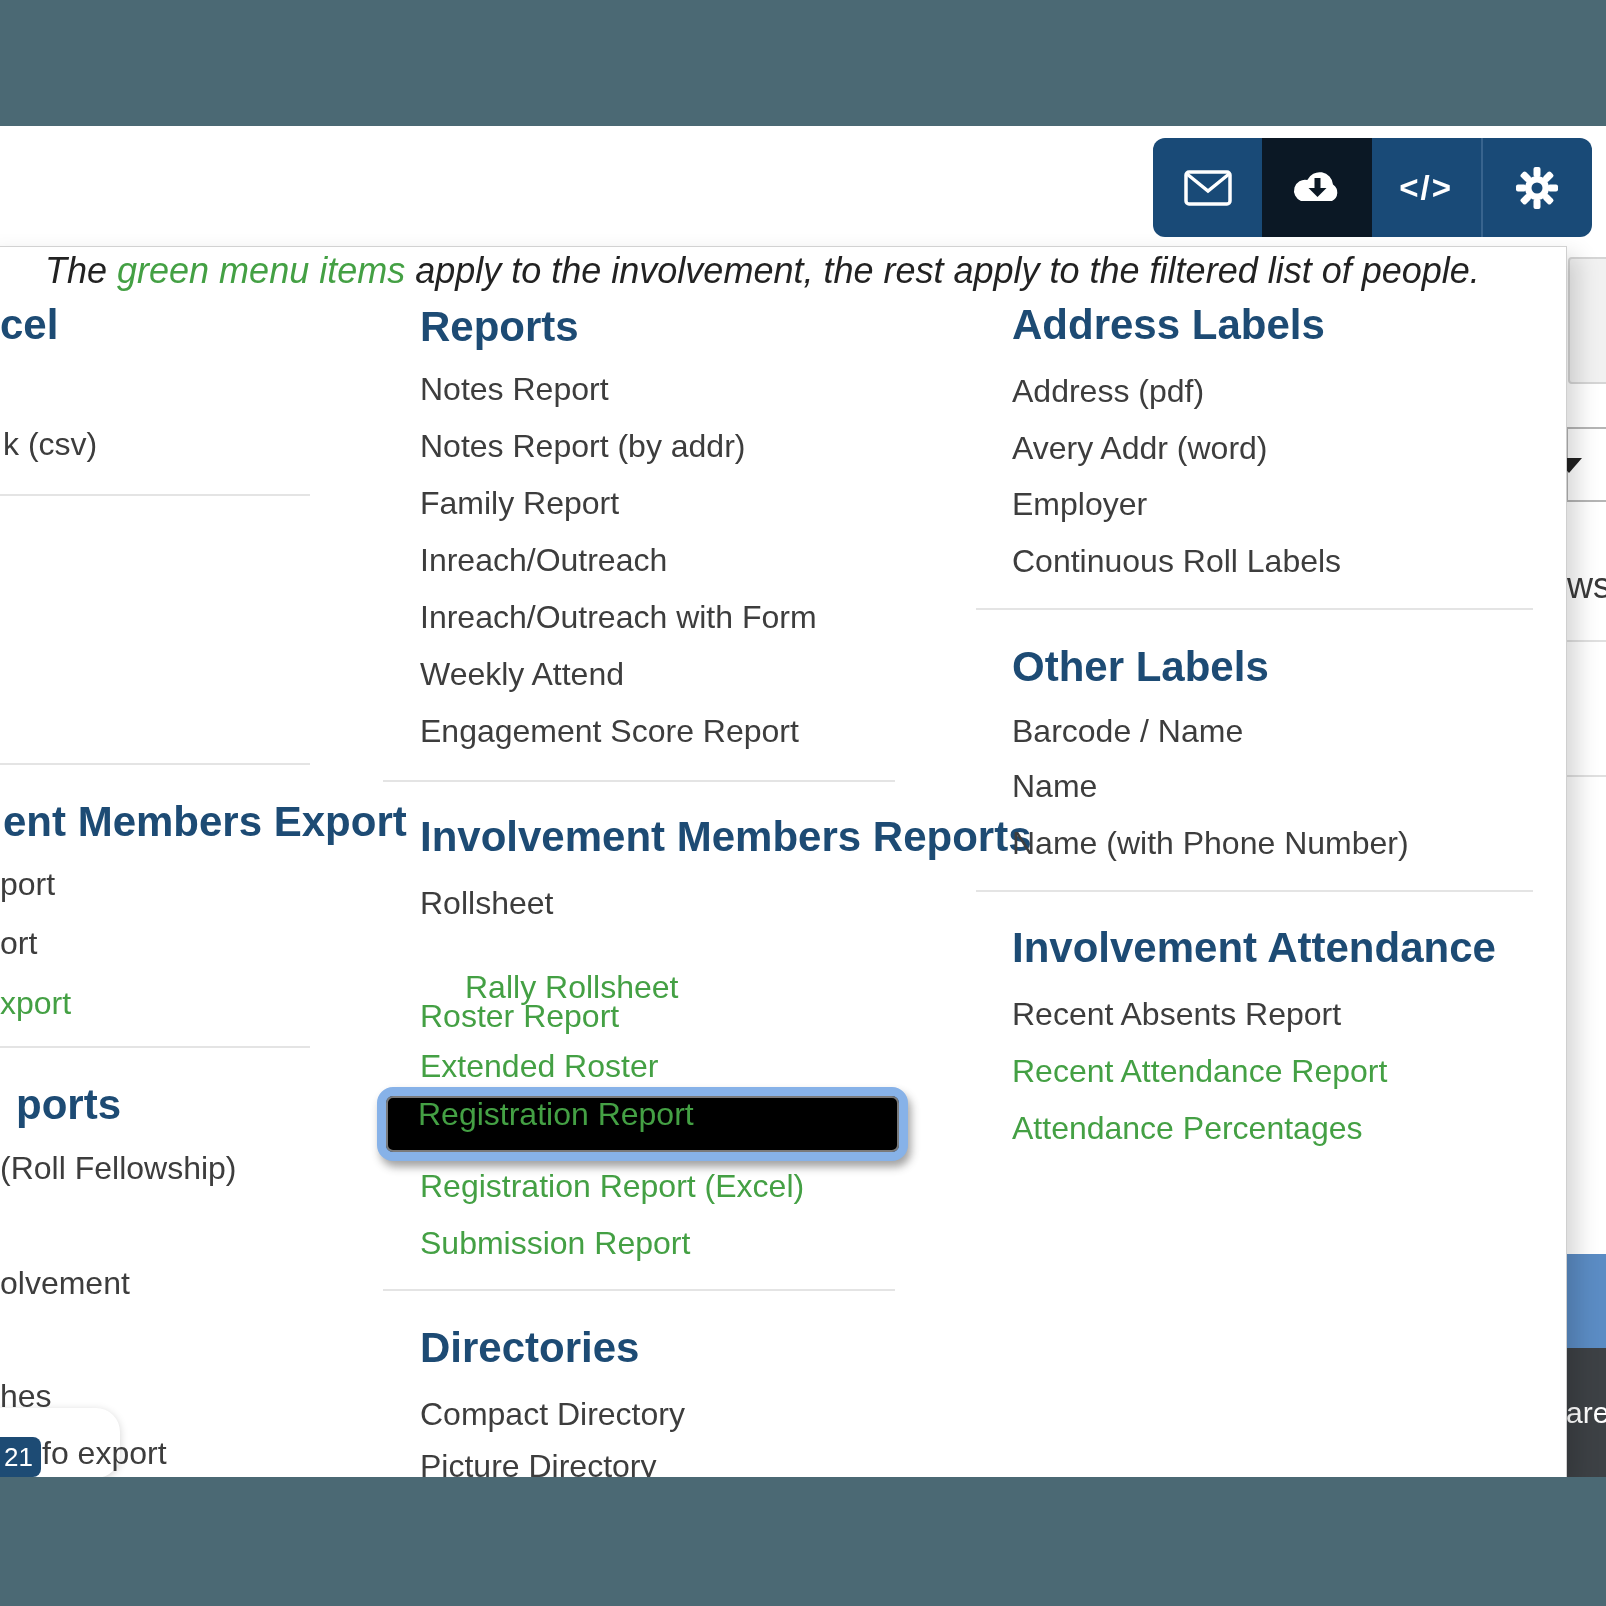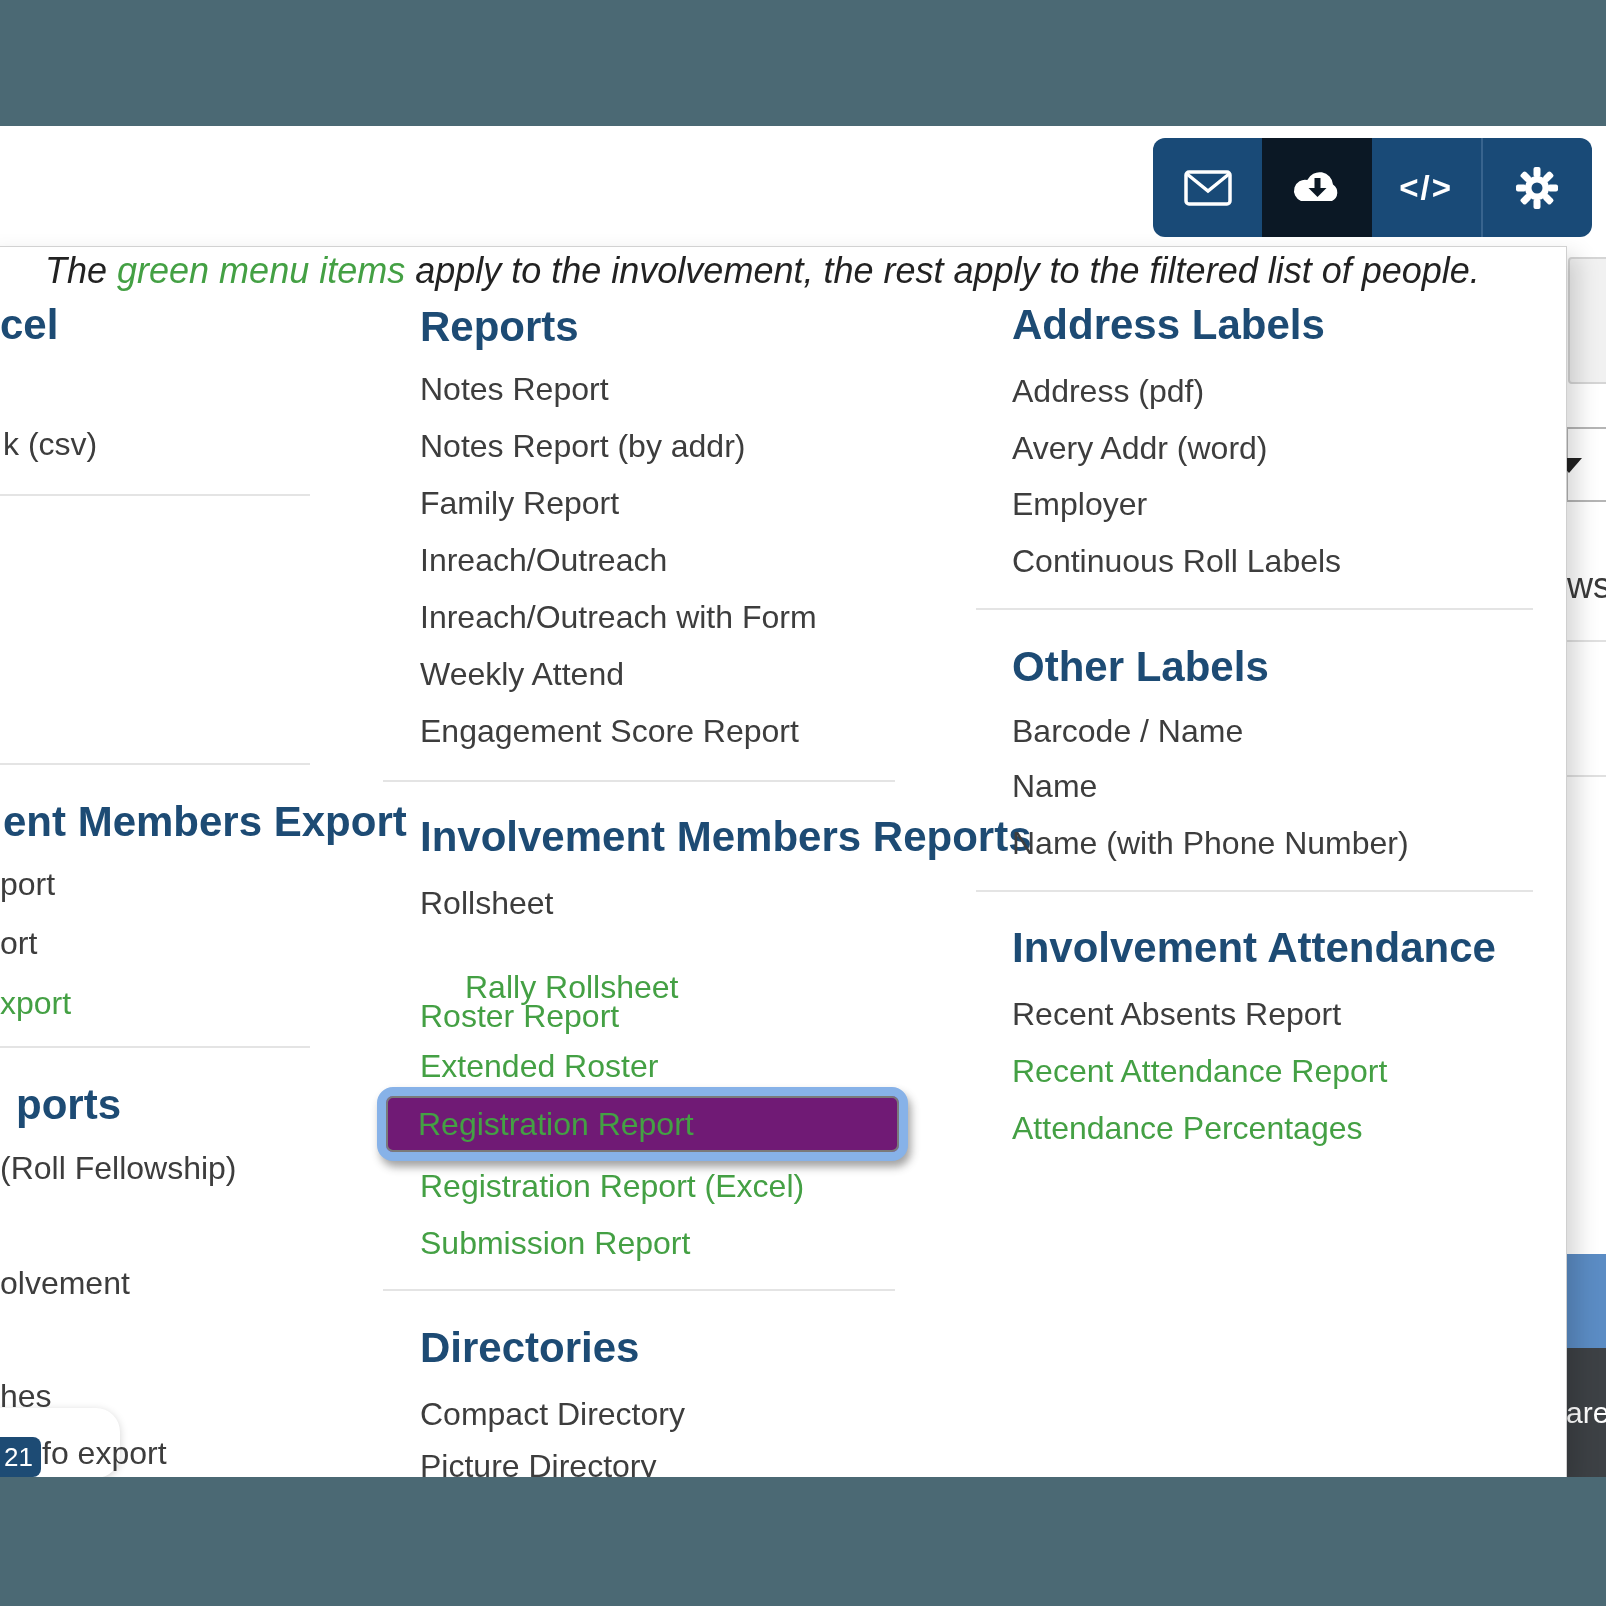--- a/index.html
+++ b/index.html
@@ -24,23 +24,23 @@
     border-top:1px solid #d2d2d2;border-right:1px solid #cfcfcf;
     box-shadow:10px 10px 22px rgba(0,0,0,.16);z-index:10;}
   .intro{left:45px;top:250px;font-size:36px;font-style:italic;color:#222;white-space:nowrap;z-index:11;}
   .intro .grn{color:#44a044;}
   .h{position:absolute;font-size:42px;font-weight:700;color:#1d4b74;white-space:nowrap;z-index:11;line-height:48px;}
   .it{position:absolute;font-size:32px;color:#3d3d3d;white-space:nowrap;z-index:11;line-height:36px;}
   .it.g{color:#44a044;}
   .dvd{position:absolute;height:2px;background:#e4e4e4;z-index:11;}
   
   .hlbox{left:377px;top:1087px;width:531px;height:74px;box-sizing:border-box;
-    border:9px solid #87b2e8;border-radius:16px;background:#701a75;
+    border:9px solid #87b2e8;border-radius:16px;background:#000000;
     box-shadow:3px 6px 9px rgba(50,50,50,.45), inset 0 0 0 2px #7a7a7a;
-    display:flex;align-items:center;z-index:12;}
+    display:flex;z-index:12;}
   .hlbox .it{position:static;padding-left:32px;}
   
   .blob{left:-30px;top:1408px;width:150px;height:70px;background:#fff;border-radius:24px;
     box-shadow:0 2px 8px rgba(0,0,0,.18);z-index:12;}
   .badge{left:-14px;top:1437px;width:55px;height:40px;background:#1d4b74;border-radius:8px;
     color:#fff;font-size:26px;display:flex;align-items:center;justify-content:flex-end;
     padding-right:8px;box-sizing:border-box;z-index:13;}
   
   .graybox{left:1568px;top:257px;width:44px;height:123px;background:#f1f1f1;
     border:2px solid #d5d5d5;border-radius:4px 0 0 4px;z-index:1;}

